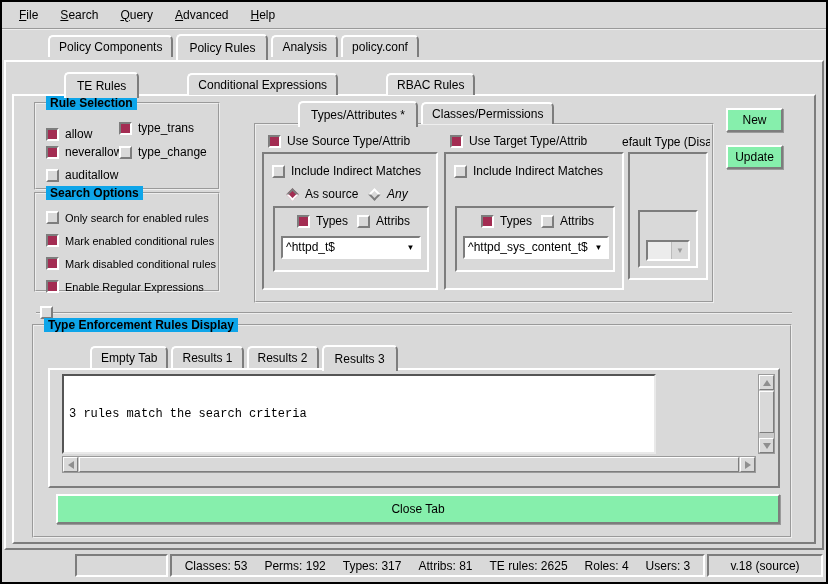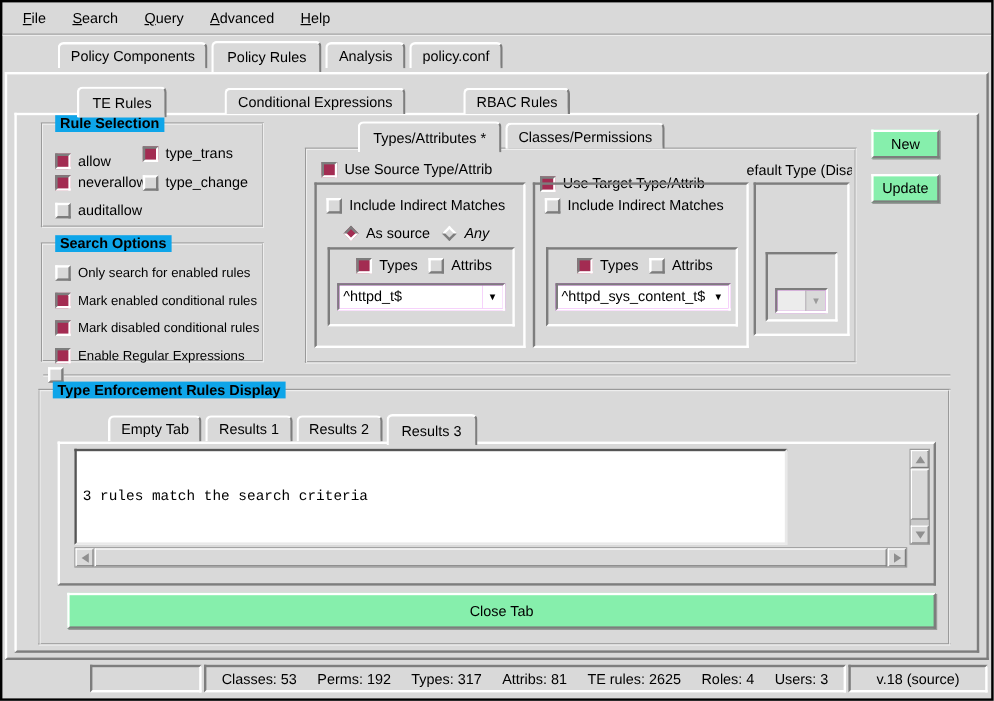--- a/index.html
+++ b/index.html
@@ -126,21 +126,21 @@
     <label class="cbrow" style="left:83px; top:41px;">
       <span class="cb"></span>
       <span>type_change</span>
     </label>
     <label class="cbrow" style="left:10px; top:64px;">
       <span class="cb"></span>
       <span>auditallow</span>
     </label>
   </div>
 
-  <div class="groupbox small" style="left:32px; top:200px; width:186px; height:100px; z-index:2;">
+  <div class="groupbox small" style="left:32px; top:190px; width:186px; height:100px; z-index:2;">
     <span class="gb-title" style="font-size:12px;">Search Options</span>
     <label class="cbrow" style="left:10px; top:17px;">
       <span class="cb"></span>
       <span>Only search for enabled rules</span>
     </label>
     <label class="cbrow" style="left:10px; top:40px;">
       <span class="cb checked"></span>
       <span>Mark enabled conditional rules</span>
     </label>
     <label class="cbrow" style="left:10px; top:63px;">
@@ -188,21 +188,21 @@
         <span class="cb"></span>
         <span>Attribs</span>
       </label>
       <div class="combo" style="left:6px; top:28px; width:140px; height:23px;">
         <span class="combo-text">^httpd_t$</span>
         <span class="combo-btn">▼</span>
       </div>
     </div>
   </div>
 
-  <label class="cbrow" style="left:448px; top:144px; z-index:2;">
+  <label class="cbrow" style="left:448px; top:132px; z-index:2;">
     <span class="cb checked"></span>
     <span>Use Target Type/Attrib</span>
   </label>
   <div class="sunken" style="position:absolute; left:442px; top:150px; width:180px; height:138px; z-index:2;">
     <label class="cbrow" style="left:8px; top:10px;">
       <span class="cb"></span>
       <span>Include Indirect Matches</span>
     </label>
     <div class="sunken" style="position:absolute; left:9px; top:52px; width:160px; height:66px;">
       <label class="cbrow" style="left:24px; top:6px;">

